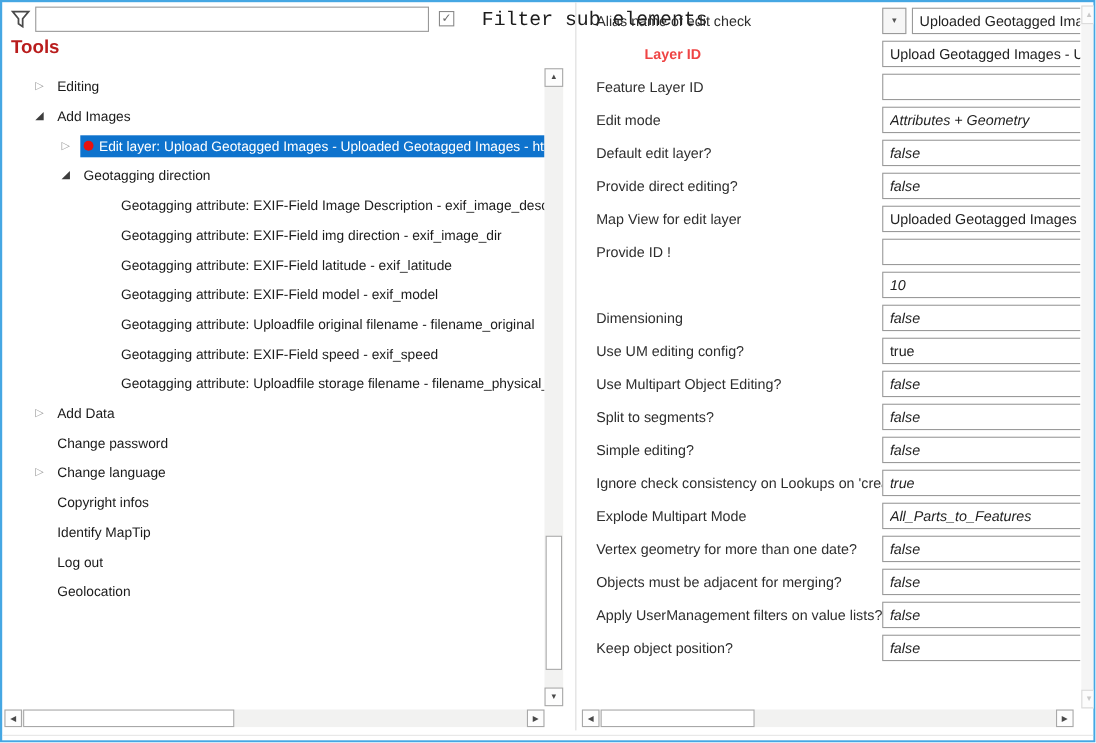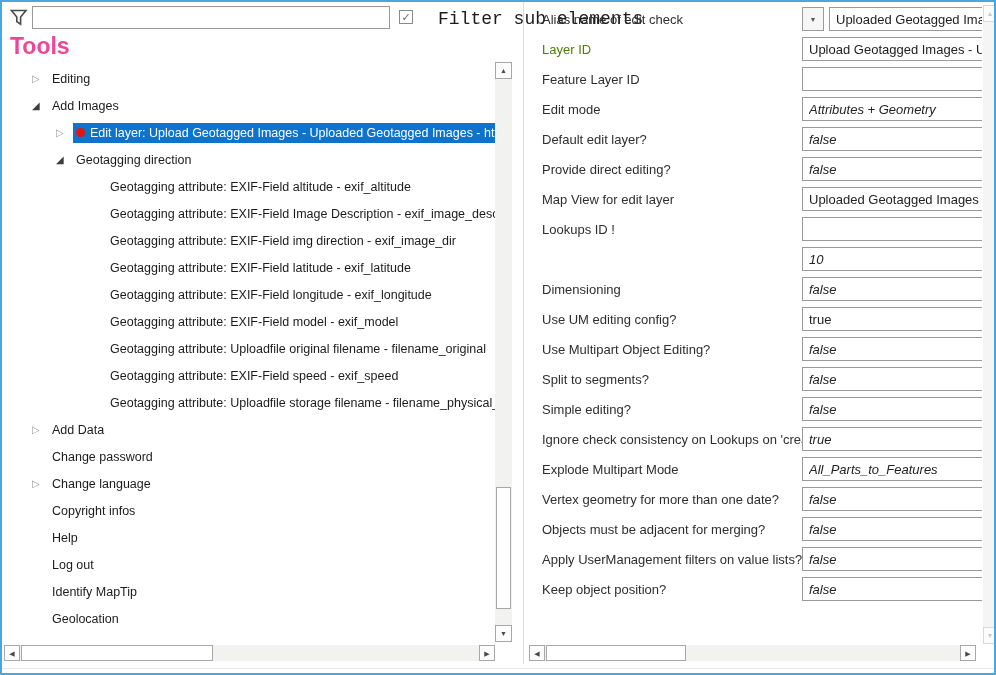--- a/index.html
+++ b/index.html
@@ -16,21 +16,21 @@
   .filter-input {
     position:absolute; left:30px; top:4px; width:358px; height:23px;
     border:1px solid #999; background:#fff; font:13px "Liberation Sans",sans-serif; padding:0 5px; outline:none;
   }
   .checkbox {
     position:absolute; left:397px; top:8px; width:14px; height:14px;
     border:1px solid #8a8a8a; background:#fff; display:flex; align-items:center; justify-content:center;
     font-size:11px; color:#6b6b6b; line-height:12px;
   }
   .filter-label { position:absolute; left:436px; top:7px; font-size:18px; color:#1c1c1c; white-space:nowrap;font-family:Liberation Mono, monospace; }
-  .tools-title { position:absolute; left:8px; top:31px; font-size:23px; font-weight:bold; color:#ec4899; }
+  .tools-title { position:absolute; left:8px; top:31px; font-size:17px; font-weight:bold; color:#b91c1c; }
 
   
   .tree { position:absolute; left:0; top:60px; width:493px; height:583px; overflow:hidden; padding-top:3px; }
   .tree-row { height:27px; display:flex; align-items:center; white-space:nowrap; font-size:12.5px; color:#1b1b1b; cursor:default; }
   .tree-row.lvl0 { padding-left:30px; }
   .tree-row.lvl1 { padding-left:54px; }
   .tree-row.lvl2 { padding-left:88px; }
   .expander { width:17px; flex:none; font-size:10px; color:#9a9a9a; line-height:10px; }
   .expander.exp-expanded { color:#3d3d3d; }
   .row-inner { display:flex; align-items:center; gap:5px; padding:3px 6px 3px 3px; }
@@ -69,21 +69,21 @@
   .divider { position:absolute; left:521px; top:0; width:1px; height:662px; background:#dcdcdc; }
   .bottom-line { position:absolute; left:0; top:666px; width:992px; height:1px; background:#e6e6e6; }
 
   
   .props { position:absolute; left:522px; top:2px; width:458px; height:640px; overflow:hidden; }
   .prop-row { position:relative; height:30px; }
   .prop-label {
     position:absolute; left:18px; top:50%; transform:translateY(-50%);
     font-size:13px; color:#2e2e2e; white-space:nowrap;
   }
-  .prop-label.bold { font-weight:normal; color:#4d7c0f; }
+  .prop-label.bold { font-weight:bold; color:#ef4444;margin-left:44px; }
   .value-wrap { position:absolute; left:278px; top:3px; display:flex; gap:5px; }
   .combo-btn {
     width:22px; height:24px; border:1px solid #9a9a9a; background:#f6f6f6;
     display:flex; align-items:center; justify-content:center; font-size:7px; color:#555; flex:none; cursor:default;
   }
   .prop-input {
     width:230px; height:24px; border:1px solid #9a9a9a; background:#fff;
     font:13px "Liberation Sans",sans-serif; color:#222; padding:0 6px; outline:none;
   }
   .prop-input.italic { font-style:italic; }
@@ -132,27 +132,20 @@
     <span class="expander exp-expanded">◢</span>
     <span class="row-inner">
 
       <span class="tree-label">Geotagging direction</span>
     </span>
   </div>
       <div class="tree-row lvl2">
     <span class="expander"></span>
     <span class="row-inner">
 
-      <span class="tree-label">Geotagging attribute: EXIF-Field altitude - exif_altitude</span>
-    </span>
-  </div>
-      <div class="tree-row lvl2">
-    <span class="expander"></span>
-    <span class="row-inner">
-
       <span class="tree-label">Geotagging attribute: EXIF-Field Image Description - exif_image_description</span>
     </span>
   </div>
       <div class="tree-row lvl2">
     <span class="expander"></span>
     <span class="row-inner">
 
       <span class="tree-label">Geotagging attribute: EXIF-Field img direction - exif_image_dir</span>
     </span>
   </div>
@@ -160,27 +153,20 @@
     <span class="expander"></span>
     <span class="row-inner">
 
       <span class="tree-label">Geotagging attribute: EXIF-Field latitude - exif_latitude</span>
     </span>
   </div>
       <div class="tree-row lvl2">
     <span class="expander"></span>
     <span class="row-inner">
 
-      <span class="tree-label">Geotagging attribute: EXIF-Field longitude - exif_longitude</span>
-    </span>
-  </div>
-      <div class="tree-row lvl2">
-    <span class="expander"></span>
-    <span class="row-inner">
-
       <span class="tree-label">Geotagging attribute: EXIF-Field model - exif_model</span>
     </span>
   </div>
       <div class="tree-row lvl2">
     <span class="expander"></span>
     <span class="row-inner">
 
       <span class="tree-label">Geotagging attribute: Uploadfile original filename - filename_original</span>
     </span>
   </div>
@@ -223,35 +209,28 @@
     <span class="expander"></span>
     <span class="row-inner">
 
       <span class="tree-label">Copyright infos</span>
     </span>
   </div>
       <div class="tree-row lvl0">
     <span class="expander"></span>
     <span class="row-inner">
 
-      <span class="tree-label">Help</span>
+      <span class="tree-label">Identify MapTip</span>
     </span>
   </div>
       <div class="tree-row lvl0">
     <span class="expander"></span>
     <span class="row-inner">
 
       <span class="tree-label">Log out</span>
-    </span>
-  </div>
-      <div class="tree-row lvl0">
-    <span class="expander"></span>
-    <span class="row-inner">
-
-      <span class="tree-label">Identify MapTip</span>
     </span>
   </div>
       <div class="tree-row lvl0">
     <span class="expander"></span>
     <span class="row-inner">
 
       <span class="tree-label">Geolocation</span>
     </span>
   </div>
     </div>
@@ -316,21 +295,21 @@
     </span>
   </div>
       <div class="prop-row">
     <span class="prop-label">Map View for edit layer</span>
     <span class="value-wrap">
 
       <input class="prop-input" value="Uploaded Geotagged Images" style="">
     </span>
   </div>
       <div class="prop-row">
-    <span class="prop-label">Lookups ID !</span>
+    <span class="prop-label">Provide ID !</span>
     <span class="value-wrap">
 
       <input class="prop-input" style="">
     </span>
   </div>
       <div class="prop-row">
     <span class="value-wrap">
 
       <input class="prop-input italic" value="10" style="">
     </span>

